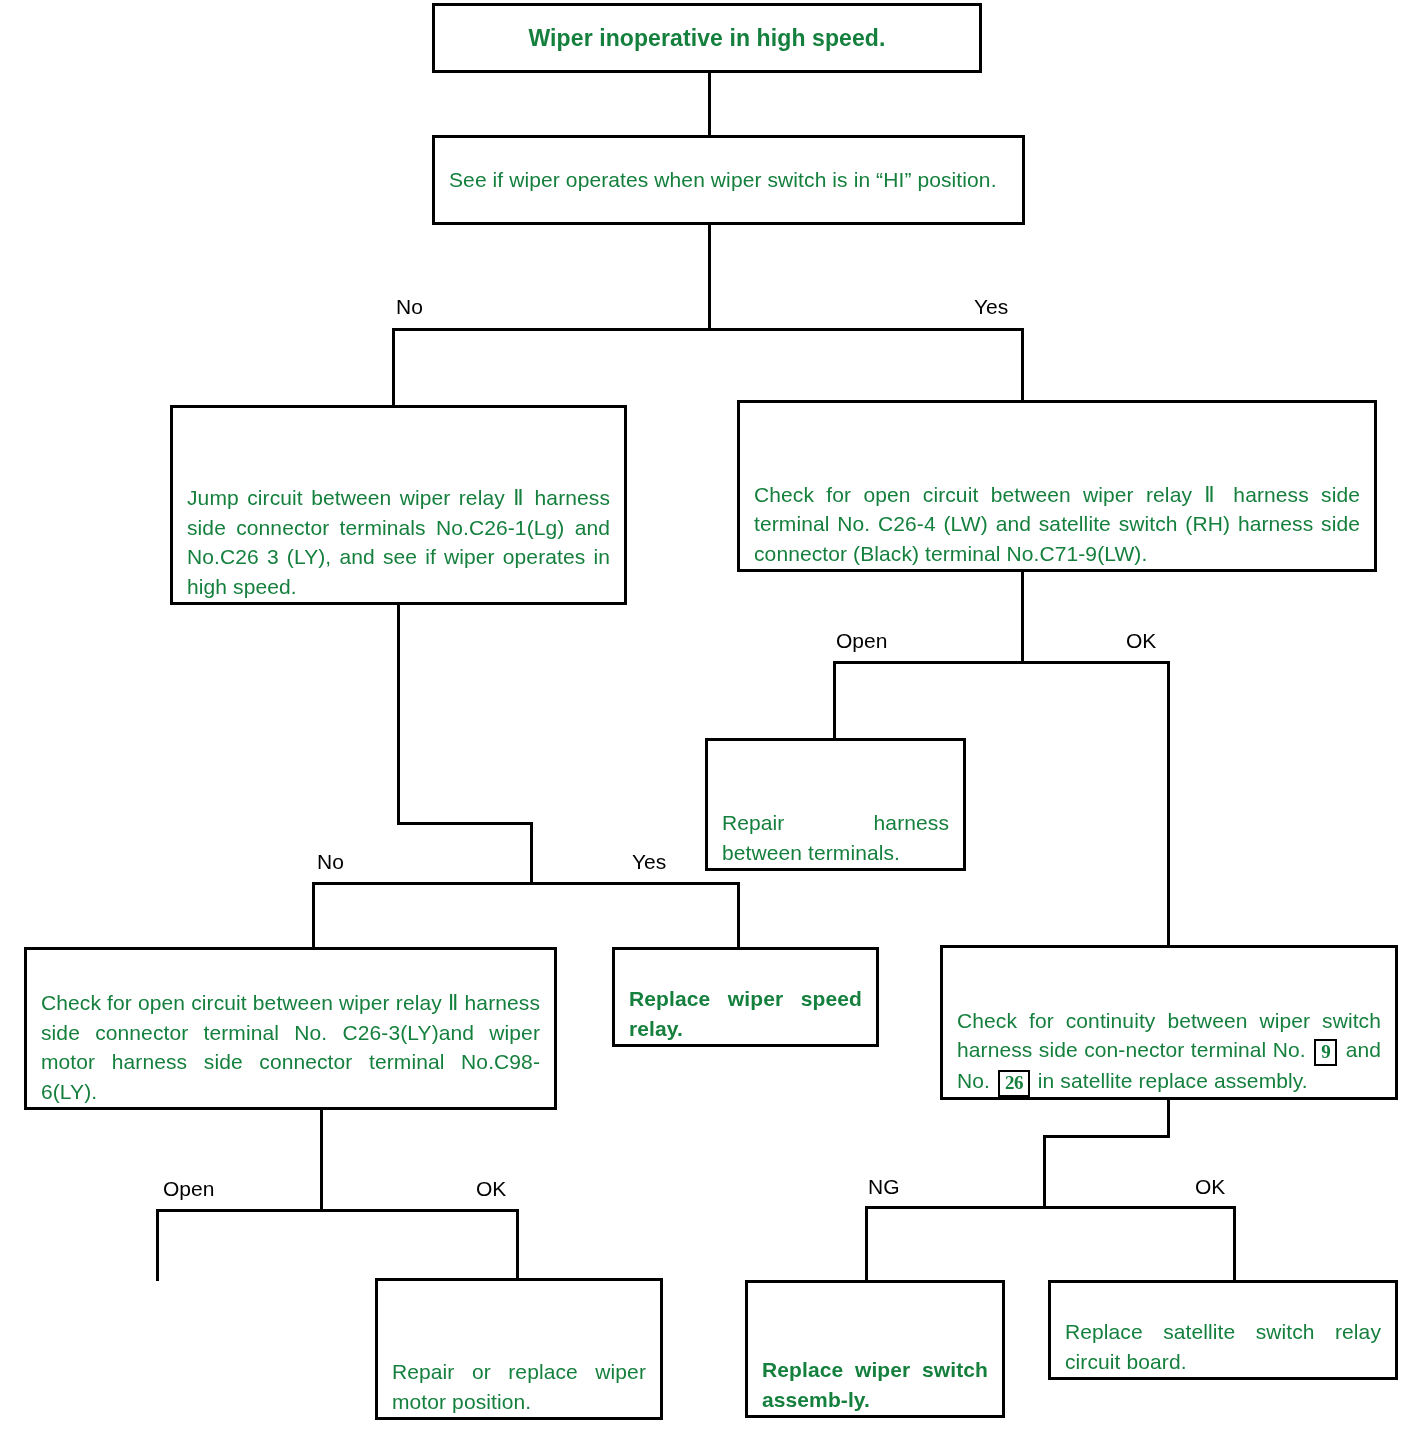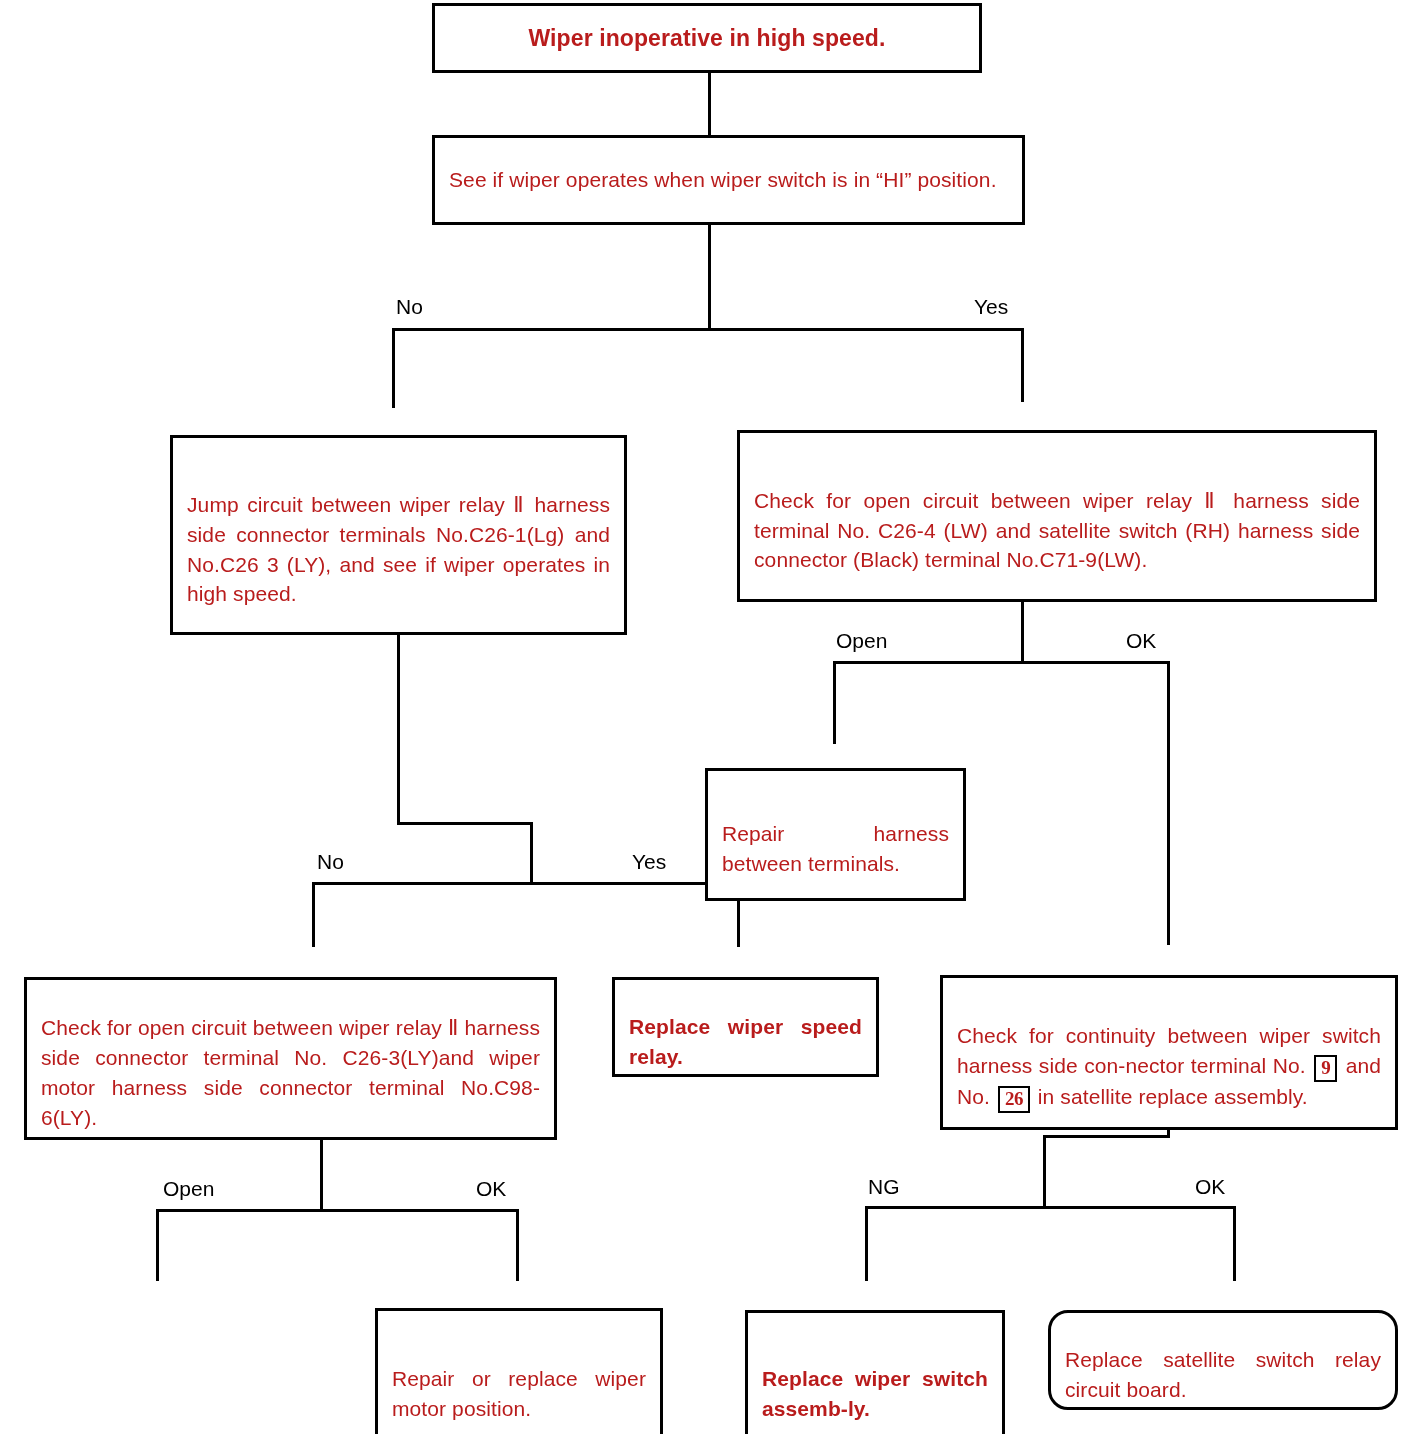--- a/index.html
+++ b/index.html
@@ -27,38 +27,37 @@
     display: flex;
     align-items: center;
   }
   .box .txt {
     display: block;
     width: 100%;
     padding: 0 14px;
     font-size: 21px;
     line-height: 1.42;
     letter-spacing: 0.1px;
-    color: #b91c1c;
+    color: #15803d;
   }
   .box.title {
     justify-content: center;
   }
   .box.title .txt {
     font-weight: bold;
     text-align: center;
     font-size: 23px;
   }
   .box.just .txt {
     text-align: justify;
     text-align-last: left;
   }
   .box.top-align {
-    align-items: center;
+    align-items: flex-end;
     padding-top: 29px;
-    margin-top: 30px;
   }
 
   
   .vline {
     position: absolute;
     width: 3px;
     background: #000000;
     z-index: 1;
   }
   .hline {
@@ -181,17 +180,17 @@
 
 
   <div class="box just top-align" style="left:375px; top:1278px; width:288px; height:142px;">
     <span class="txt">Repair or replace wiper motor position.</span>
   </div>
 
   <div class="box just top-align" style="left:745px; top:1280px; width:260px; height:138px;font-weight:bold;">
     <span class="txt">Replace wiper switch assemb-ly.</span>
   </div>
 
-  <div class="box just top-align" style="left:1048px; top:1280px; width:350px; height:100px;border-radius:20px;">
+  <div class="box just top-align" style="left:1048px; top:1280px; width:350px; height:100px;">
     <span class="txt">Replace satellite switch relay circuit board.</span>
   </div>
 
 </div>
 
 </body></html>

